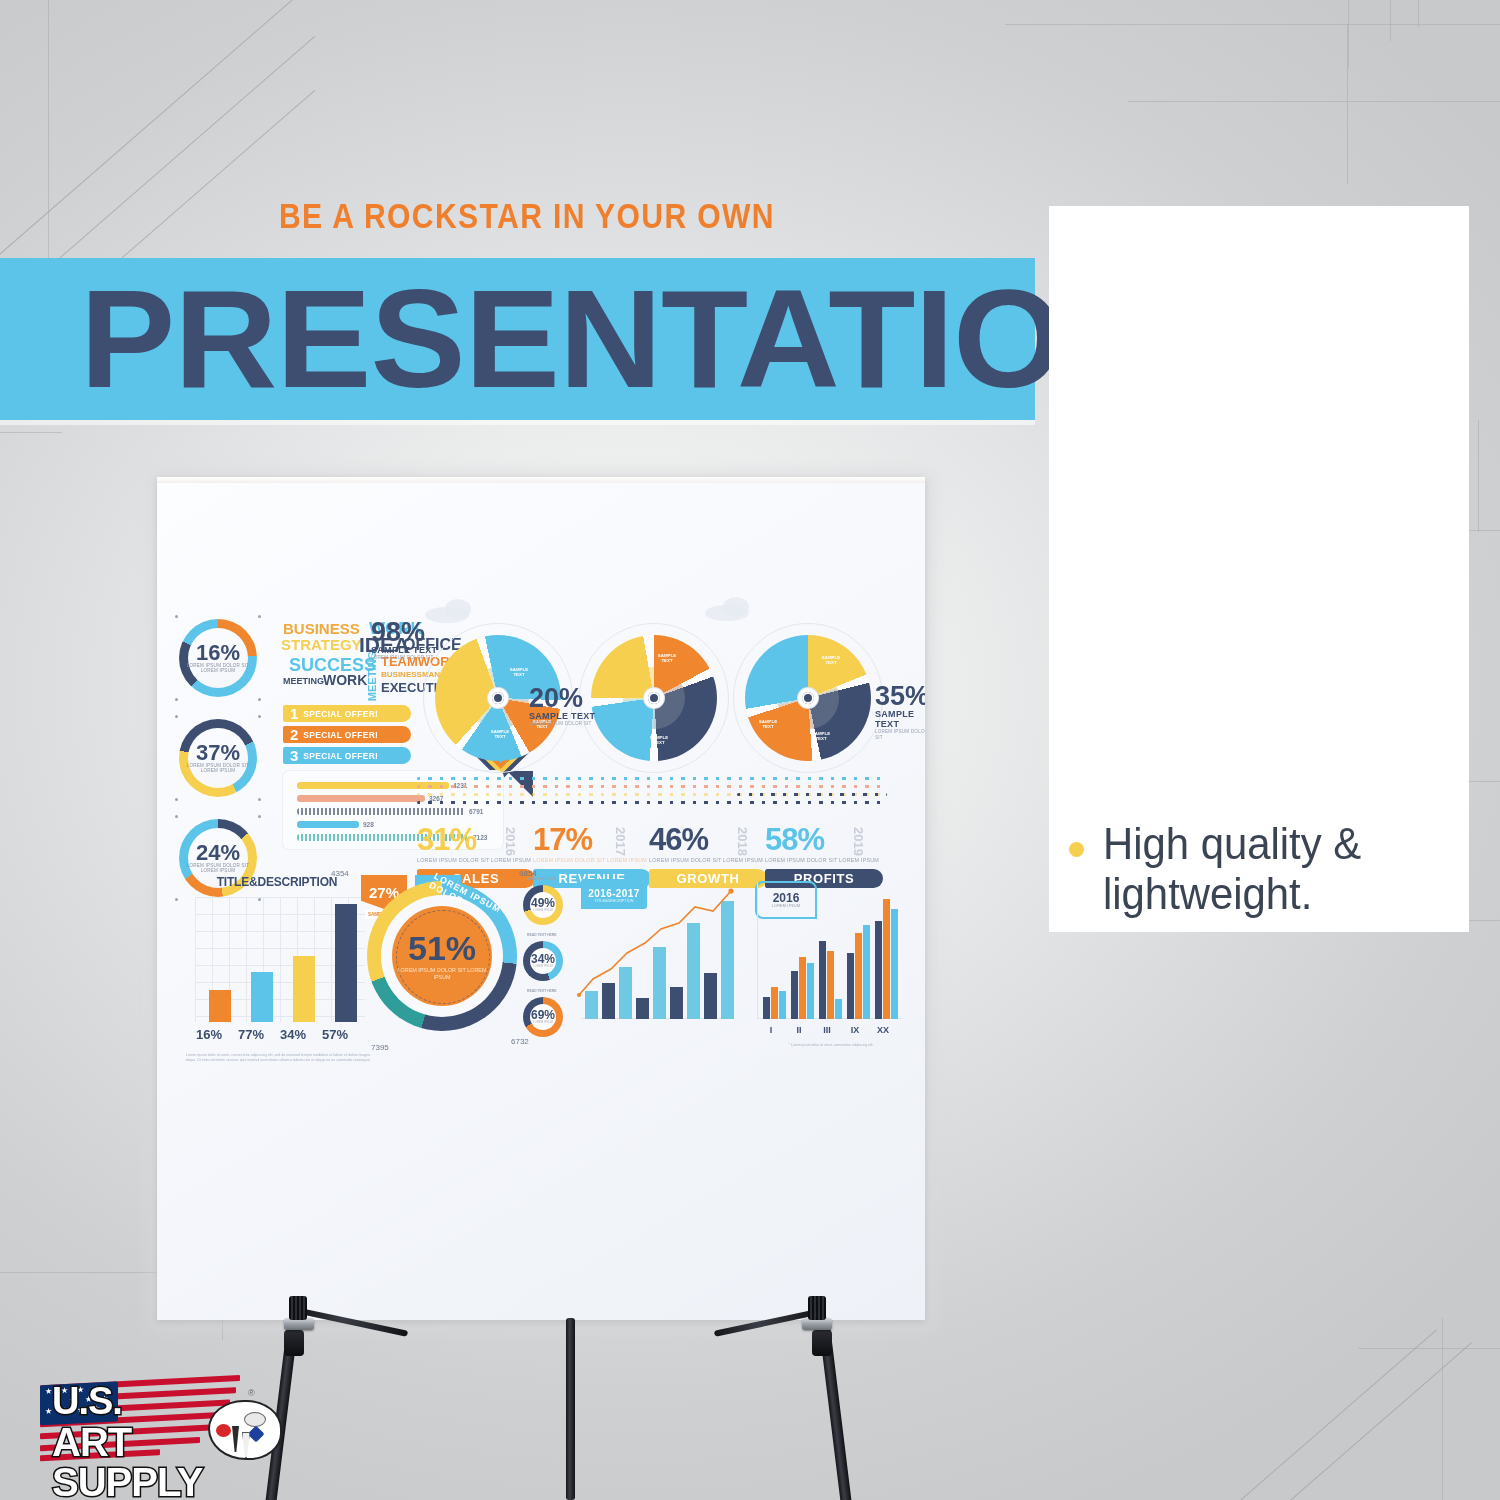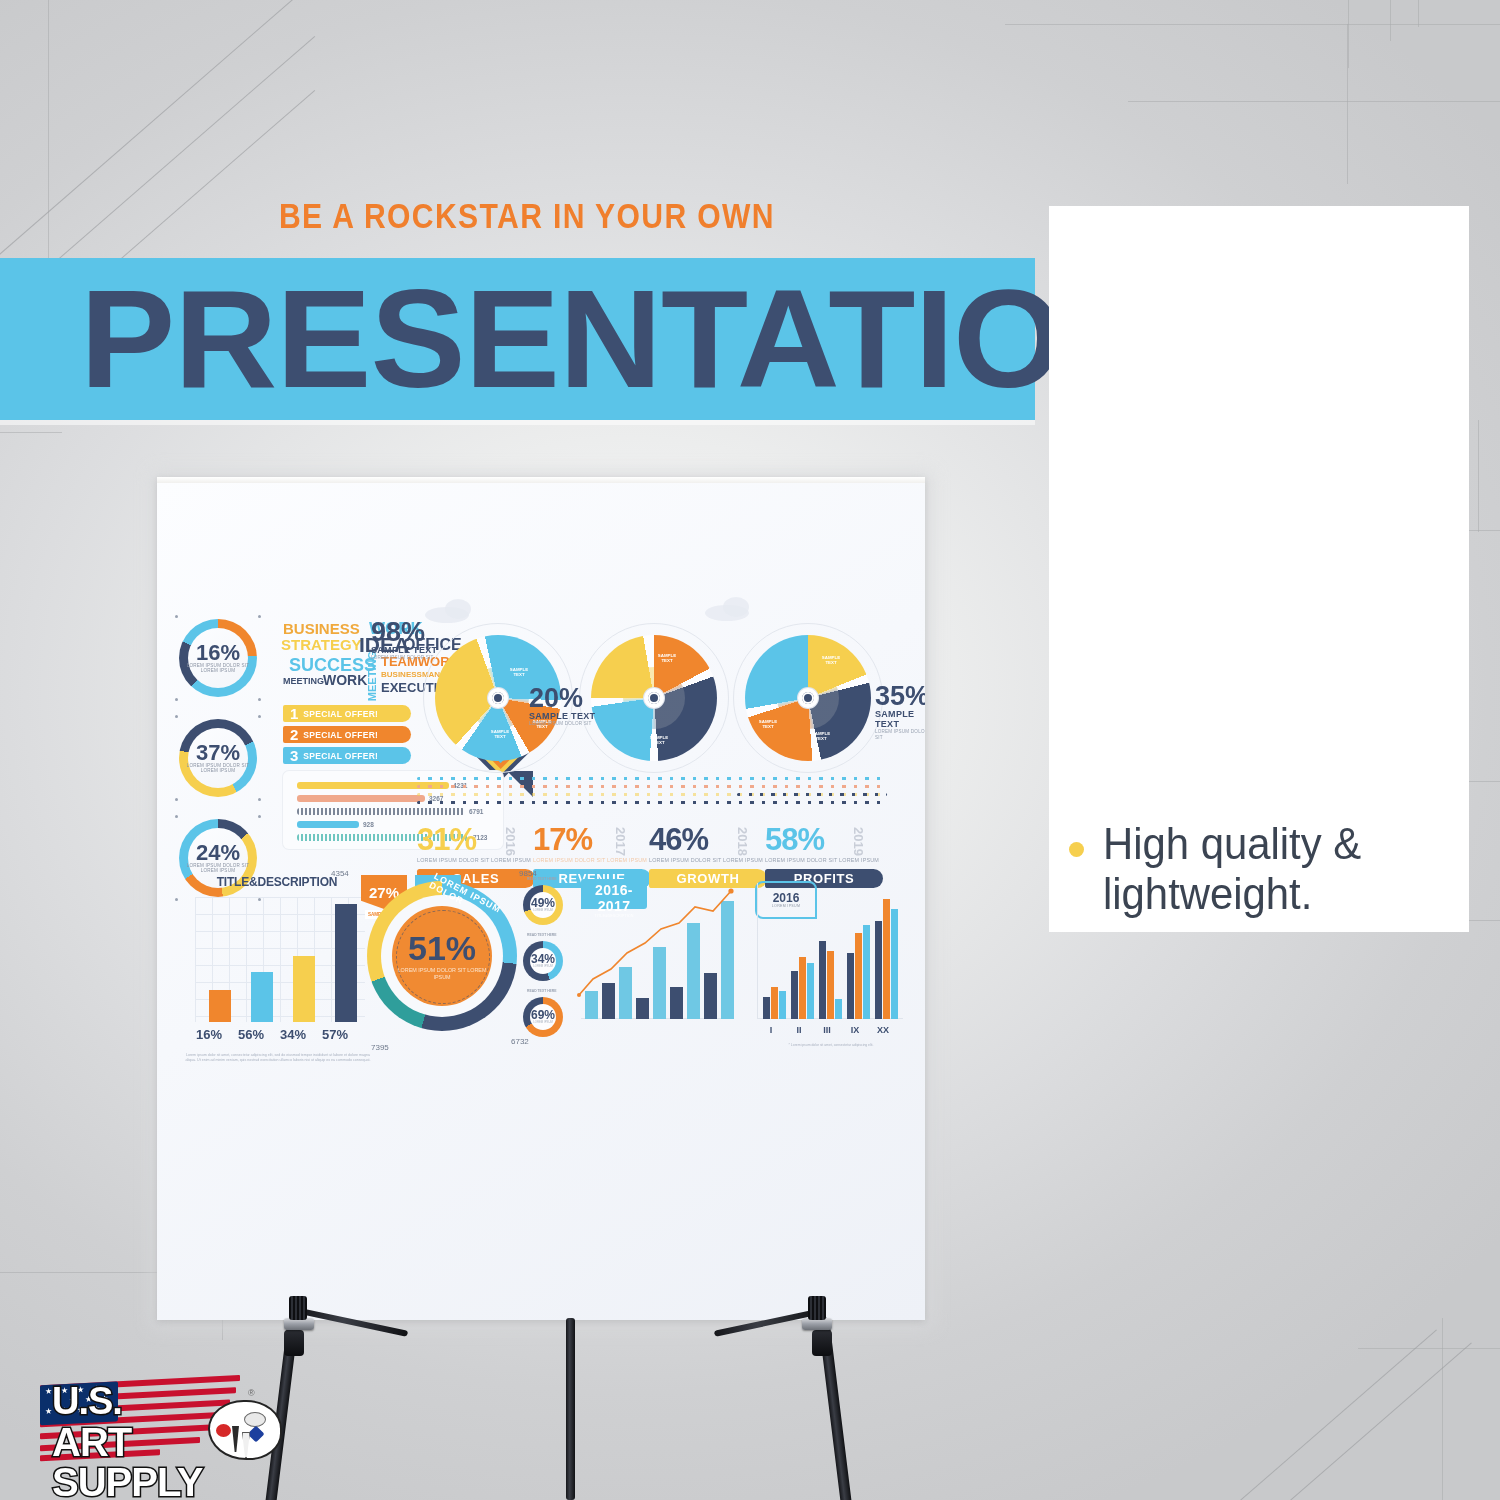--- a/index.html
+++ b/index.html
@@ -162,22 +162,22 @@
   .miniring .mh{position:absolute;inset:7px;border-radius:50%;background:#fdfdfe;
     display:flex;flex-direction:column;align-items:center;justify-content:center;}
   .miniring .mv{font-size:12px;font-weight:700;color:#3d4e70;line-height:11px;
     font-family:"Liberation Sans Narrow","Liberation Sans",sans-serif;}
   .miniring .ms{font-size:2.8px;color:#a9b1be;line-height:3.4px;text-align:center;}
   .minicap{position:absolute;font-size:3.4px;color:#9aa3b2;font-weight:700;}
   
   #combo{position:absolute;left:404px;top:258px;width:160px;height:172px;}
   #combotag{position:absolute;left:6px;top:2px;width:66px;height:30px;background:#5bc4e8;
     border-radius:3px 3px 3px 0;color:#fff;text-align:center;padding-top:3px;box-sizing:border-box;}
-  #combotag .ct{font-size:14px;font-weight:700;letter-spacing:.4px;
-    font-family:"Liberation Sans Narrow","Liberation Sans",sans-serif;}
+  #combotag .ct{font-size:10px;font-weight:700;letter-spacing:.4px;
+    font-family:"Liberation Sans Narrow","Liberation Sans",sans-serif;margin-top:6px;}
   #combotag .cs{font-size:3.8px;line-height:4.6px;opacity:.85;}
   .cbar{position:absolute;bottom:30px;width:13px;}
   
   #grouped{position:absolute;left:576px;top:258px;width:160px;height:172px;}
   #grptag{position:absolute;left:8px;top:4px;width:58px;height:34px;
     border:2px solid #5bc4e8;border-radius:8px 8px 0 8px;
     display:flex;flex-direction:column;align-items:center;justify-content:center;}
   #grptag .gt{font-size:12px;font-weight:700;color:#3d4e70;line-height:12px;
     font-family:"Liberation Sans Narrow","Liberation Sans",sans-serif;}
   #grptag .gs{font-size:3.6px;color:#8e97a5;letter-spacing:.3px;}
@@ -369,21 +369,21 @@
 
       <div id="tdchart">
         <div id="tdtitle">TITLE&amp;DESCRIPTION</div>
         <div id="tdgrid">
           <div class="tdbar" style="left:14px;height:32px;background:#f0862d;"></div>
           <div class="tdbar" style="left:56px;height:50px;background:#5bc4e8;"></div>
           <div class="tdbar" style="left:98px;height:66px;background:#f6cf4e;"></div>
           <div class="tdbar" style="left:140px;height:118px;background:#3d4e70;"></div>
         </div>
         <div class="tdlab" style="left:10px;">16%</div>
-        <div class="tdlab" style="left:52px;">56%</div>
+        <div class="tdlab" style="left:52px;">77%</div>
         <div class="tdlab" style="left:94px;">34%</div>
         <div class="tdlab" style="left:136px;">57%</div>
         <div id="tdfoot">Lorem ipsum dolor sit amet, consectetur adipiscing elit, sed do eiusmod tempor incididunt ut labore et dolore magna aliqua. Ut enim ad minim veniam, quis nostrud exercitation ullamco laboris nisi ut aliquip ex ea commodo consequat.</div>
       </div>
 
       <div class="pie" style="left:252px;top:4px;">
         <div class="outer-ring"></div>
         <div class="disc" style="background:conic-gradient(#5bc4e8 0deg 92deg,#fdfdff 92deg 100deg,#f0862d 100deg 150deg,#fdfdff 150deg 158deg,#5bc4e8 158deg 215deg,#fdfdff 215deg 222deg,#f6cf4e 222deg 340deg,#fdfdff 340deg 348deg,#5bc4e8 348deg 360deg);"></div>
         <div class="inner-disc" style="background:conic-gradient(#5bc4e8 0deg 92deg,#f0862d 100deg 150deg,#5bc4e8 158deg 215deg,#f6cf4e 222deg 340deg,#5bc4e8 348deg 360deg);"></div>
         <div class="hub"></div>

